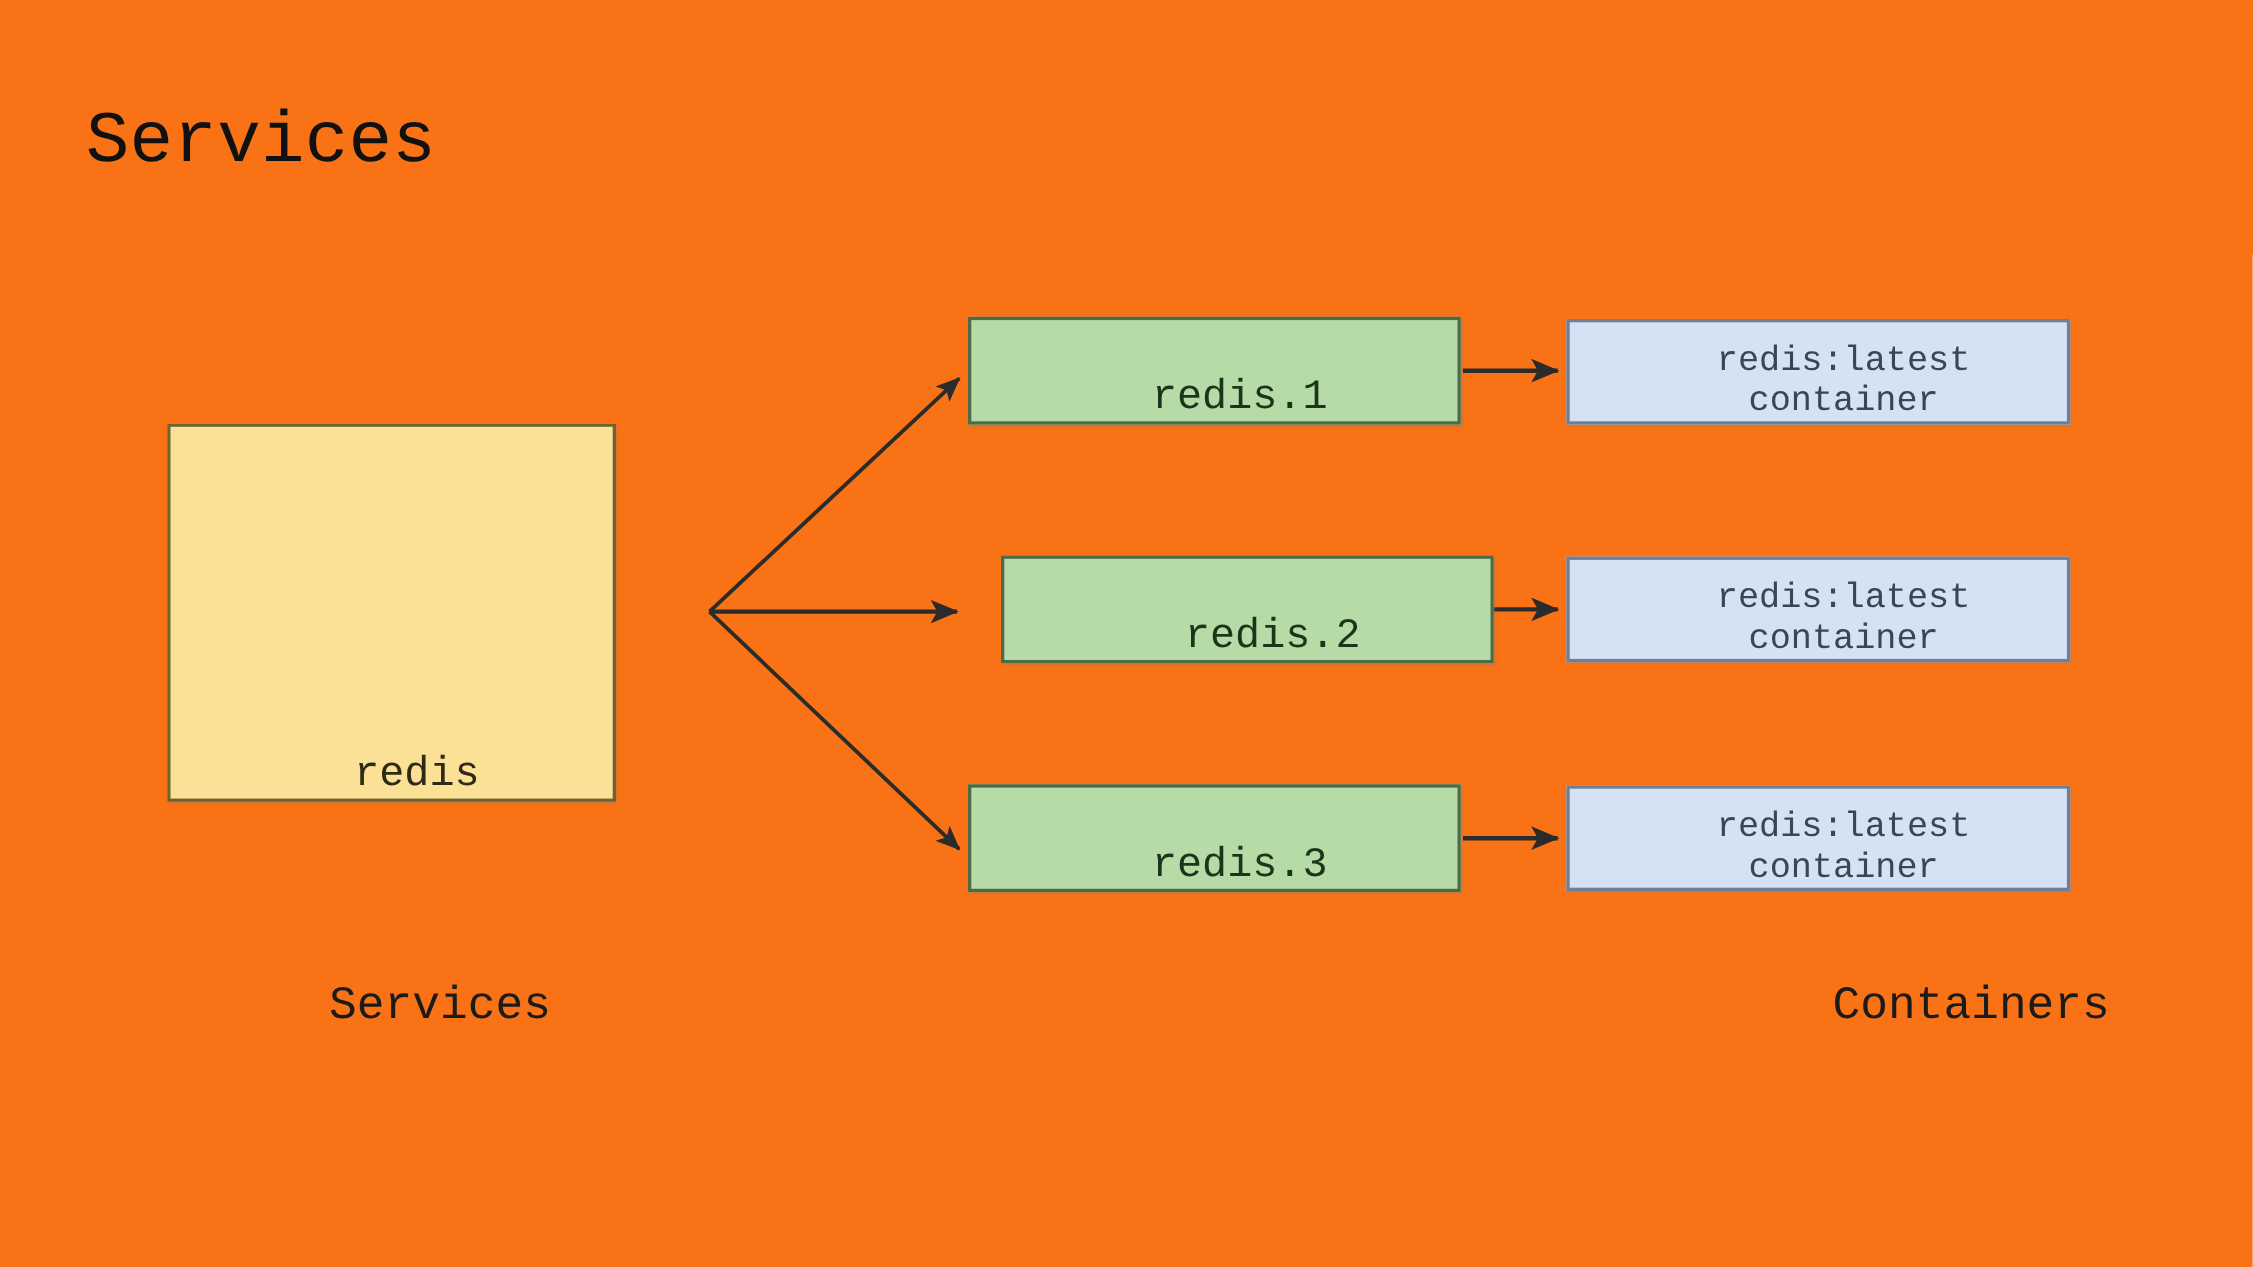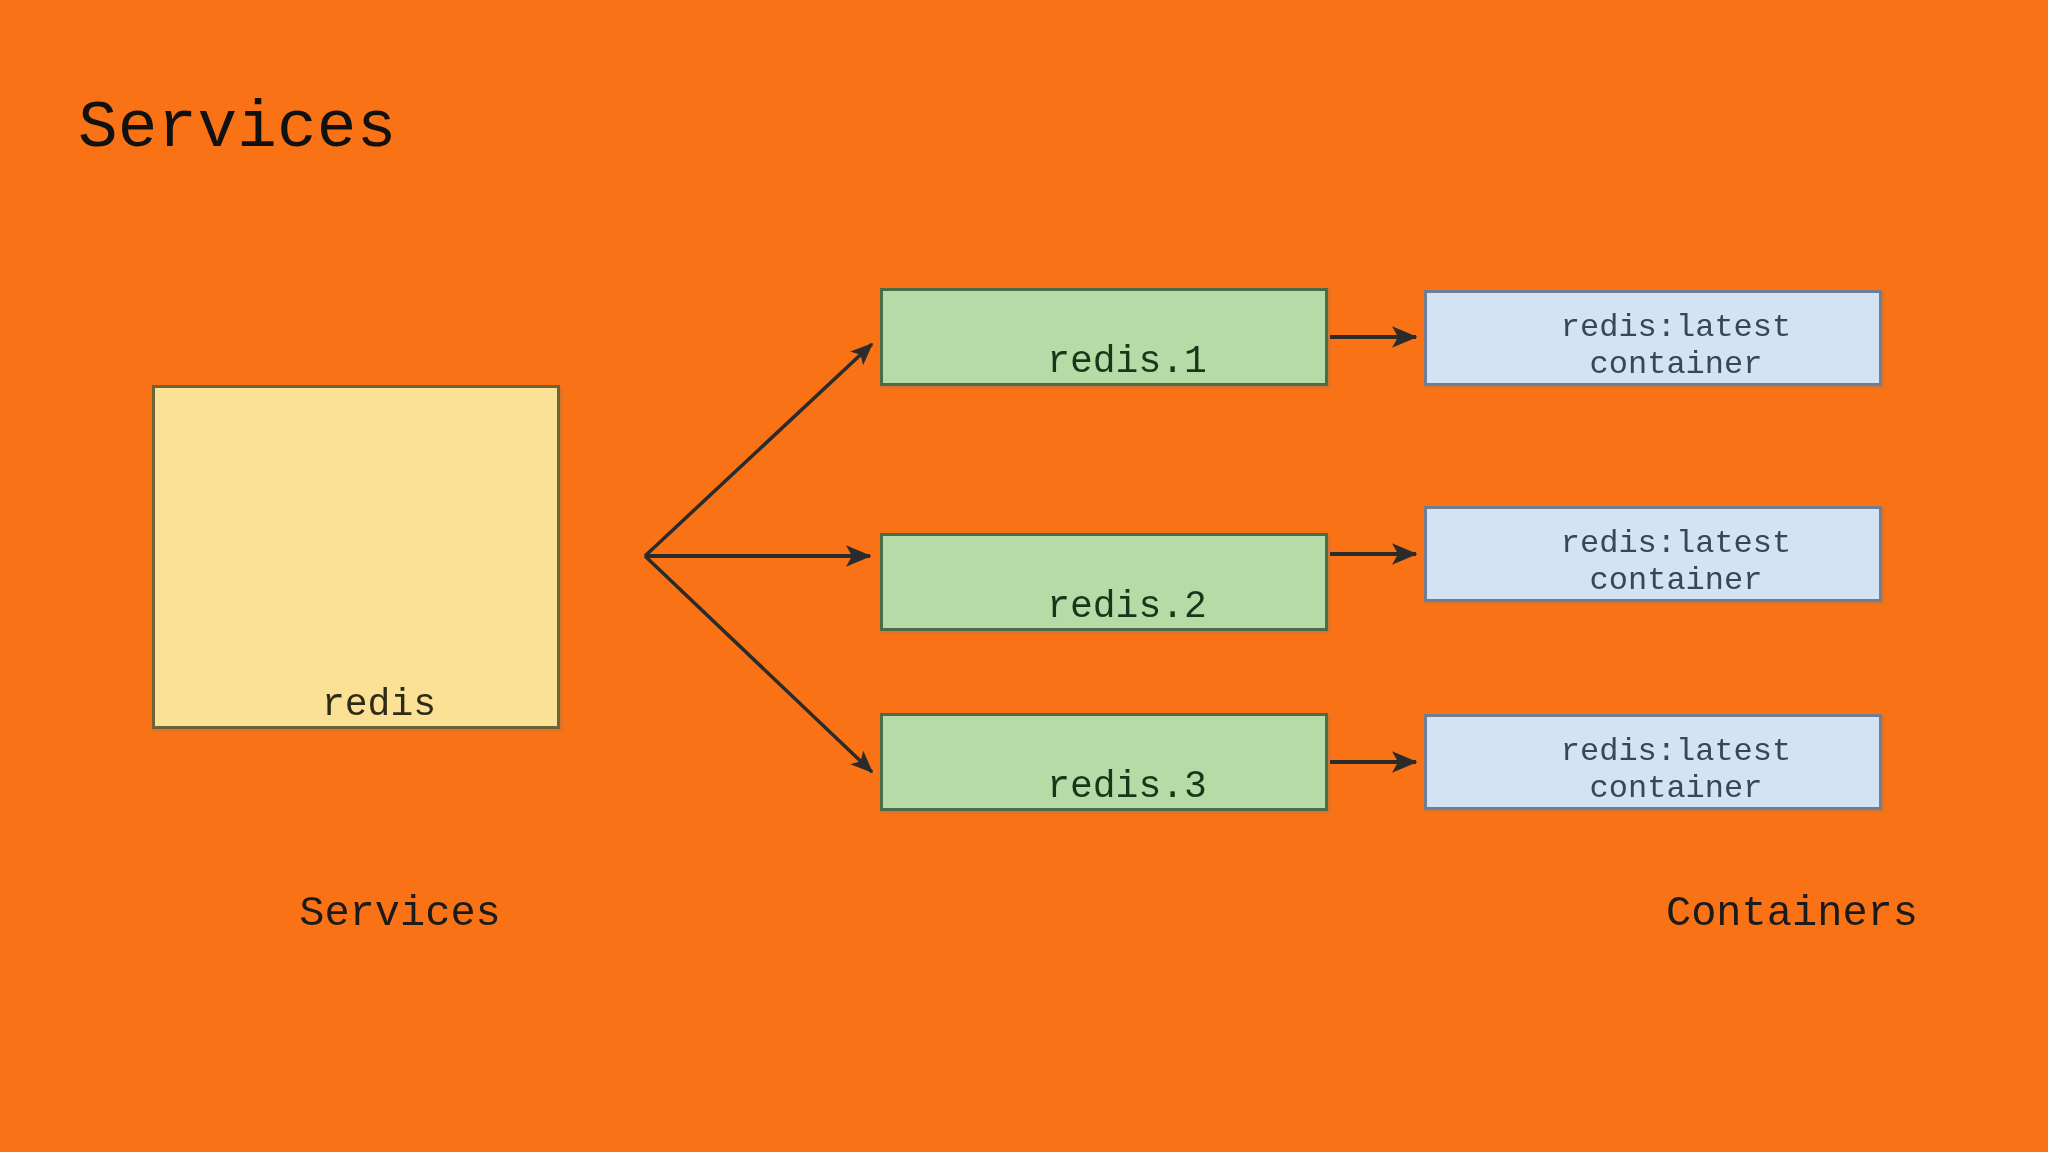--- a/index.html
+++ b/index.html
@@ -65,21 +65,21 @@
   .node-task {
     left: 880px;
     width: 448px;
     height: 98px;
     background: #B7DBA6;
     border: 3px solid #4E6B48;
     color: #19361A;
     font-size: 38px;
   }
   .task-1 { top: 288px; }
-  .task-2 { top: 533px; }
+  .task-2 { top: 505px; margin-left: 30px; }
   .task-3 { top: 713px; }
 
   .node-container {
     left: 1424px;
     width: 458px;
     height: 96px;
     background: #D4E3F4;
     border: 3px solid #6F7E94;
     color: #3A4654;
     font-size: 32px;

